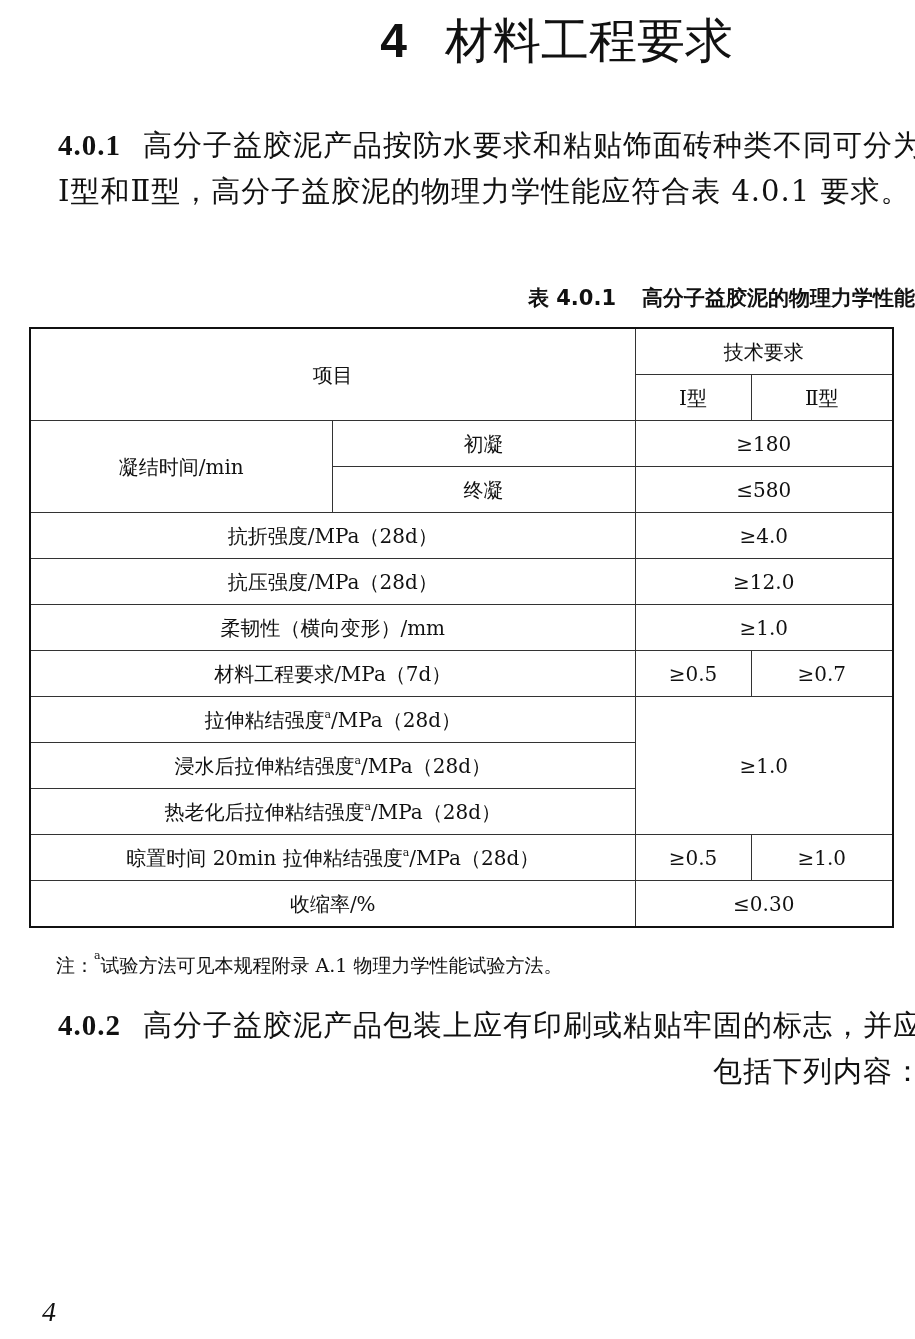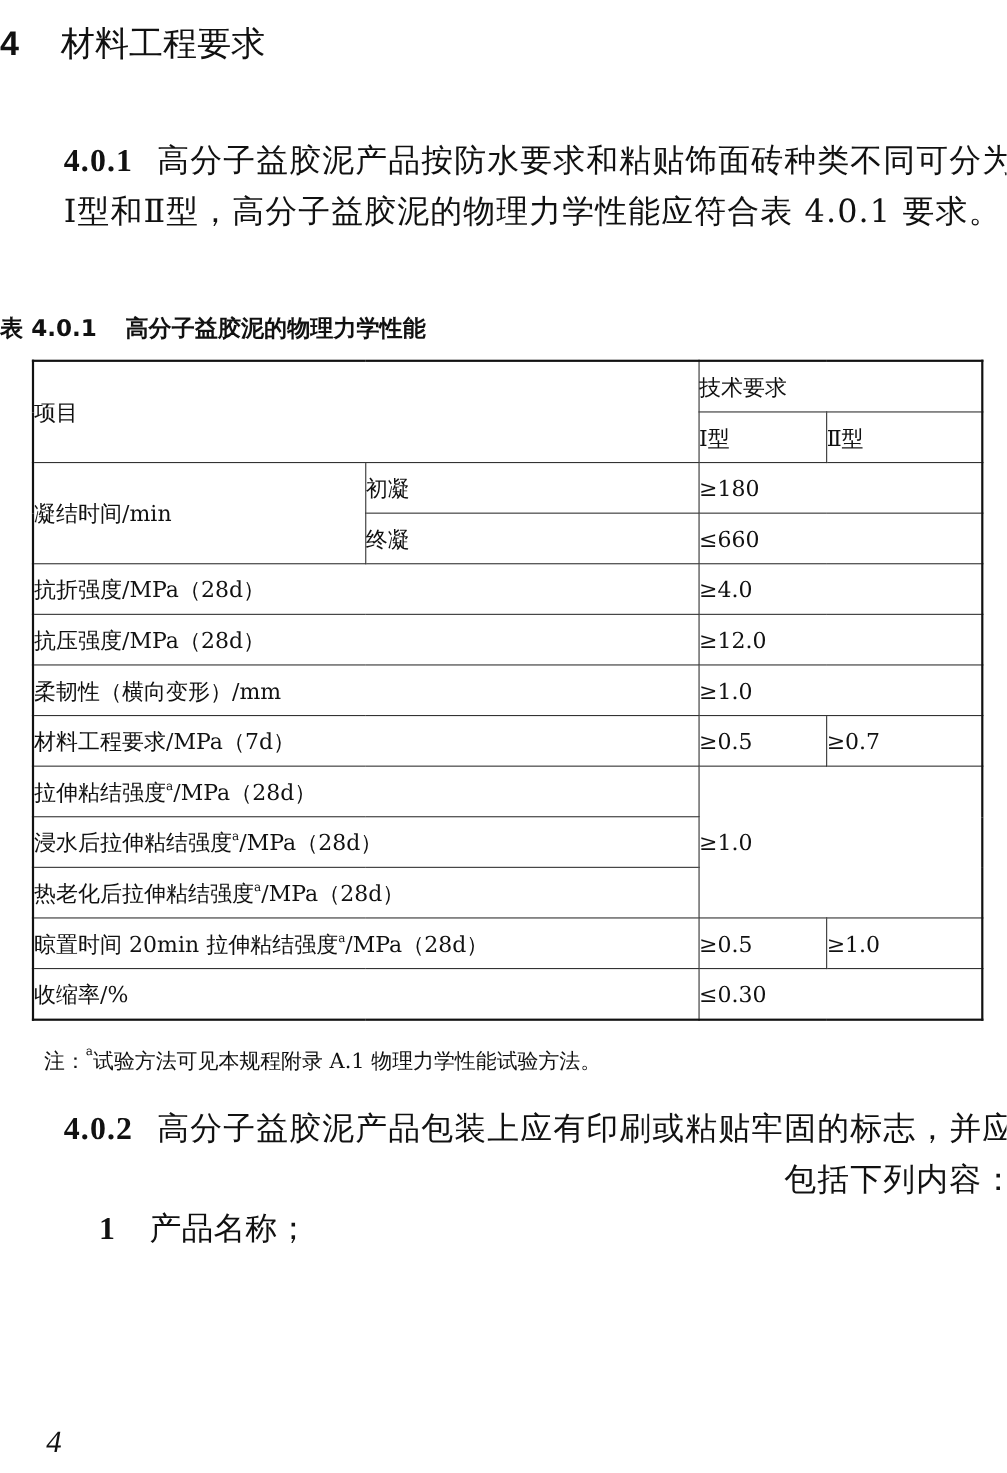--- a/index.html
+++ b/index.html
@@ -1,27 +1,27 @@
 <!DOCTYPE html>
 <html><head>
 <meta charset="utf-8">
 <style>
   html, body { margin:0; padding:0; background:#ffffff; }
   body { width:915px; height:1339px; position:relative; overflow:hidden; color:#111; font-family:"DejaVu Serif","Liberation Serif",serif; }
-  .chapter-title { position:absolute; top:14px; left:0; width:733px; text-align:left; font-size:31px; line-height:52px; }
+  .chapter-title { position:absolute; top:14px; left:0; width:733px; text-align:right; font-size:48px; line-height:52px; }
   .chapter-title .num { font-family:"Liberation Sans",sans-serif; font-weight:bold; margin-right:38px; }
   .para { position:absolute; left:30px; width:865px; font-size:29px; line-height:46px; letter-spacing:1px;margin-left:28px; }
   .clause-no { font-family:"Liberation Serif",serif; font-weight:bold; margin-right:22px; }
   #p401 { top:122px; }
-  .table-caption { position:absolute; top:282px; left:0; width:915px; text-align:left; font-size:21px; font-weight:bold; font-family:"DejaVu Sans","Liberation Sans",sans-serif; line-height:32px; }
+  .table-caption { position:absolute; top:282px; left:0; width:915px; text-align:right; font-size:21px; font-weight:bold; font-family:"DejaVu Sans","Liberation Sans",sans-serif; line-height:32px; }
   .table-caption .cap-no { margin-right:26px; }
   table.spec { position:absolute; top:327px; left:29px; width:863px; border-collapse:collapse; border:2px solid #111; font-size:20px; table-layout:fixed; }
-  table.spec td { border:1px solid #333; text-align:left; vertical-align:middle; height:45px; padding:0; line-height:22px; }
+  table.spec td { border:1px solid #333; text-align:center; vertical-align:middle; height:45px; padding:0; line-height:22px; }
   sup { font-size:11px; vertical-align:top; line-height:12px; }
-  .note { position:absolute; top:950px; left:40px; font-size:19px; line-height:30px; }
+  .note { position:absolute; top:950px; left:56px; font-size:19px; line-height:30px; }
   #p402 { top:1002px;text-align:right; }
   .list { position:absolute; left:90px; top:1093px; font-size:29px; line-height:47px; }
   .list .li { white-space:nowrap; }
   .list .li-no { font-family:"Liberation Serif",serif; font-weight:bold; display:inline-block; width:46px; }
   .page-no { position:absolute; left:42px; top:1296px; font-size:28px; font-style:italic; font-family:"Liberation Serif",serif; }
 </style>
 </head>
 <body>
 
 <div class="chapter-title">
@@ -52,21 +52,21 @@
     <td>Ⅰ型</td>
     <td>Ⅱ型</td>
   </tr>
   <tr>
     <td rowspan="2">凝结时间/min</td>
     <td>初凝</td>
     <td colspan="2">≥180</td>
   </tr>
   <tr>
     <td>终凝</td>
-    <td colspan="2">≤660</td>
+    <td colspan="2">≤580</td>
   </tr>
   <tr>
     <td colspan="2">抗折强度/MPa（28d）</td>
     <td colspan="2">≥4.0</td>
   </tr>
   <tr>
     <td colspan="2">抗压强度/MPa（28d）</td>
     <td colspan="2">≥12.0</td>
   </tr>
   <tr>
@@ -102,16 +102,15 @@
 
 <div class="note">
   <span>注：</span><sup>a</sup><span>试验方法可见本规程附录 A.1 物理力学性能试验方法。</span>
 </div>
 
 <div class="para" id="p402">
   <span class="clause-no">4.0.2</span><span>高分子益胶泥产品包装上应有印刷或粘贴牢固的标志，并应包括下列内容：</span>
 </div>
 
 <div class="list">
-  <div class="li"><span class="li-no">1</span><span>产品名称；</span></div>
 </div>
 
 <div class="page-no">4</div>
 
 </body></html>

